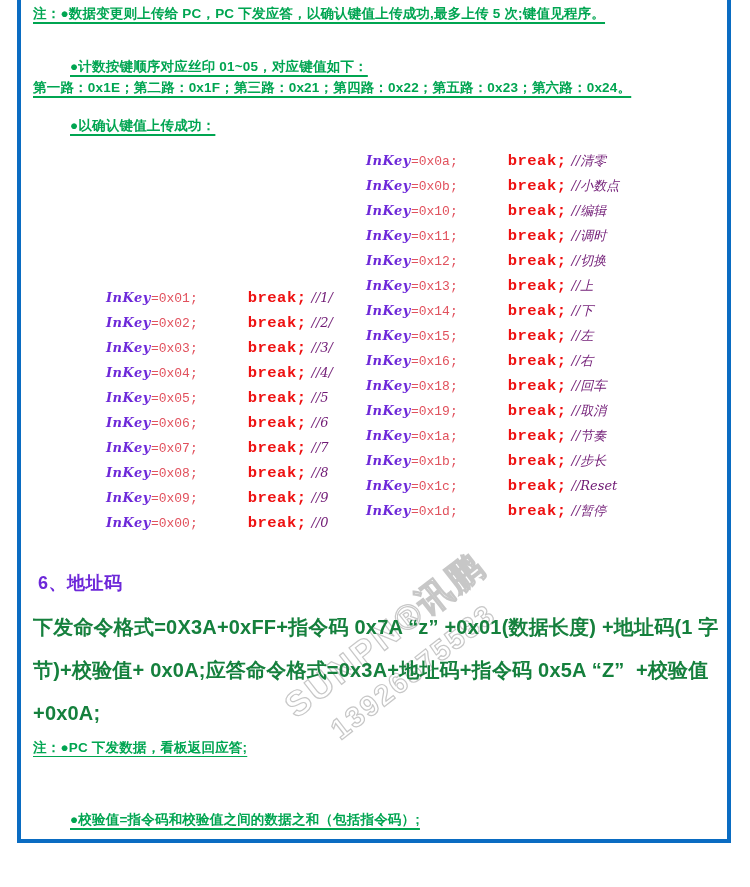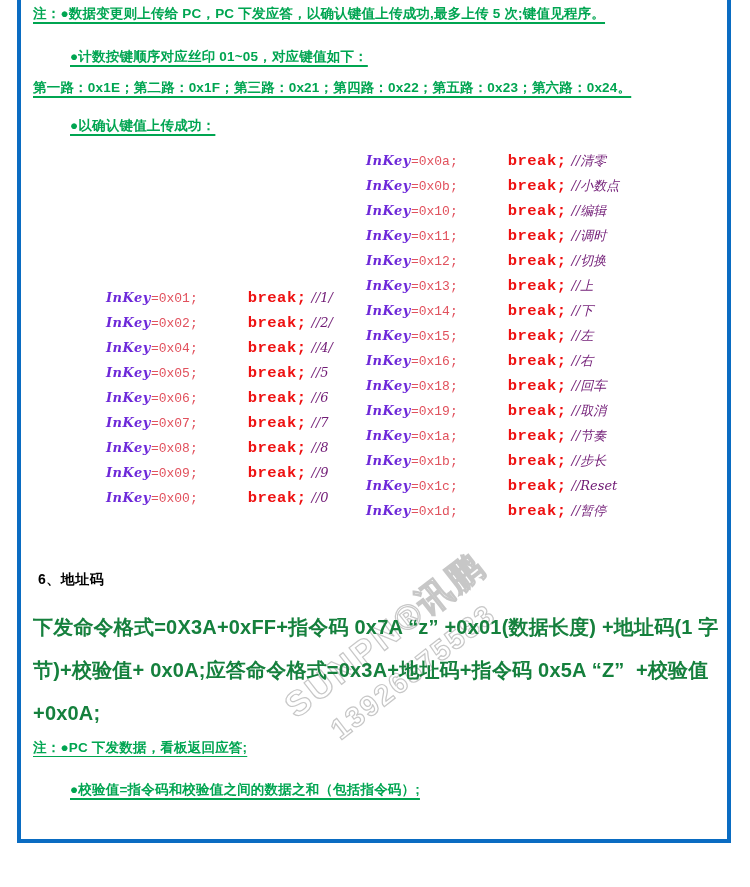--- a/index.html
+++ b/index.html
@@ -20,21 +20,21 @@
   .code-col{position:absolute;z-index:2;}
   .code-row{height:25px;line-height:25px;white-space:nowrap;}
   .cv{font-family:"DejaVu Serif","Liberation Serif",serif;font-style:italic;font-weight:bold;
       color:#6d28d9;font-size:13px;letter-spacing:0.5px;}
   .val{font-family:"Liberation Mono","DejaVu Sans Mono",monospace;color:#e1515d;font-size:13px;}
   .kw{font-family:"Liberation Mono","DejaVu Sans Mono",monospace;font-weight:bold;color:#ee1111;
       font-size:15.5px;margin-left:14px;letter-spacing:0.5px;padding-left:36px;}
   .cm{font-family:"DejaVu Serif","Liberation Serif",serif;font-style:italic;color:#701a75;
       font-size:13px;margin-left:5px;}
   .sec-heading{
-    position:absolute;left:38px;top:571px;color:#000000;font-weight:bold;font-size:14px;
+    position:absolute;left:38px;top:571px;color:#6d28d9;font-weight:bold;font-size:18px;
     white-space:nowrap;z-index:2;letter-spacing:0.5px;
   }
   .body-block{position:absolute;left:33px;top:606px;z-index:2;}
   .body-line{
     height:43px;display:flex;align-items:center;color:#15803d;font-weight:bold;font-size:20px;
     white-space:pre;letter-spacing:0.2px;
   }
   .watermark{
     position:absolute;left:252px;top:608px;width:290px;z-index:1;
     transform:rotate(-38deg);transform-origin:50% 50%;
@@ -50,27 +50,28 @@
 <div class="canvas">
 
   <div class="frame"></div>
 
   <div class="watermark">
     <div class="wm-brand">SUNPN®讯鹏</div>
     <div class="wm-phone">13926575583</div>
   </div>
 
   <div class="gnote" style="left:33px;top:5px;text-align:center;">注：●数据变更则上传给 PC，PC 下发应答，以确认键值上传成功,最多上传 5 次;键值见程序。</div>
-  <div class="gnote" style="left:70px;top:48px;">●计数按键顺序对应丝印 01~05，对应键值如下：</div>
+  <div class="gnote" style="left:70px;top:58px;">●计数按键顺序对应丝印 01~05，对应键值如下：</div>
   <div class="gnote" style="left:33px;top:79px;">第一路：0x1E；第二路：0x1F；第三路：0x21；第四路：0x22；第五路：0x23；第六路：0x24。</div>
   <div class="gnote" style="left:70px;top:117px;">●以确认键值上传成功：</div>
 
   <div class="code-col" style="left:106px;top:284px;" id="code-left">
       <div class="code-row"><span class="cv">InKey</span><span class="val">=0x01;</span><span class="kw">break;</span><span class="cm">//1/</span></div>
       <div class="code-row"><span class="cv">InKey</span><span class="val">=0x02;</span><span class="kw">break;</span><span class="cm">//2/</span></div>
+      <div class="code-row"><span class="cv">InKey</span><span class="val">=0x03;</span><span class="kw">break;</span><span class="cm">//3/</span></div>
       <div class="code-row"><span class="cv">InKey</span><span class="val">=0x04;</span><span class="kw">break;</span><span class="cm">//4/</span></div>
       <div class="code-row"><span class="cv">InKey</span><span class="val">=0x05;</span><span class="kw">break;</span><span class="cm">//5</span></div>
       <div class="code-row"><span class="cv">InKey</span><span class="val">=0x06;</span><span class="kw">break;</span><span class="cm">//6</span></div>
       <div class="code-row"><span class="cv">InKey</span><span class="val">=0x07;</span><span class="kw">break;</span><span class="cm">//7</span></div>
       <div class="code-row"><span class="cv">InKey</span><span class="val">=0x08;</span><span class="kw">break;</span><span class="cm">//8</span></div>
       <div class="code-row"><span class="cv">InKey</span><span class="val">=0x09;</span><span class="kw">break;</span><span class="cm">//9</span></div>
       <div class="code-row"><span class="cv">InKey</span><span class="val">=0x00;</span><span class="kw">break;</span><span class="cm">//0</span></div>
     </div>
   <div class="code-col" style="left:366px;top:147px;" id="code-right">
       <div class="code-row"><span class="cv">InKey</span><span class="val">=0x0a;</span><span class="kw">break;</span><span class="cm">//清零</span></div>
@@ -92,15 +93,15 @@
 
   <div class="sec-heading">6、地址码</div>
 
   <div class="body-block">
     <div class="body-line">下发命令格式=0X3A+0xFF+指令码 0x7A “z” +0x01(数据长度) +地址码(1 字</div>
     <div class="body-line">节)+校验值+ 0x0A;应答命令格式=0x3A+地址码+指令码 0x5A “Z”  +校验值</div>
     <div class="body-line">+0x0A;</div>
   </div>
 
   <div class="gnote" style="left:33px;top:739px;text-decoration:underline;">注：●PC 下发数据，看板返回应答;</div>
-  <div class="gnote" style="left:70px;top:781px;">●校验值=指令码和校验值之间的数据之和（包括指令码）;</div>
+  <div class="gnote" style="left:70px;top:811px;">●校验值=指令码和校验值之间的数据之和（包括指令码）;</div>
 
 </div>
 
 </body></html>

